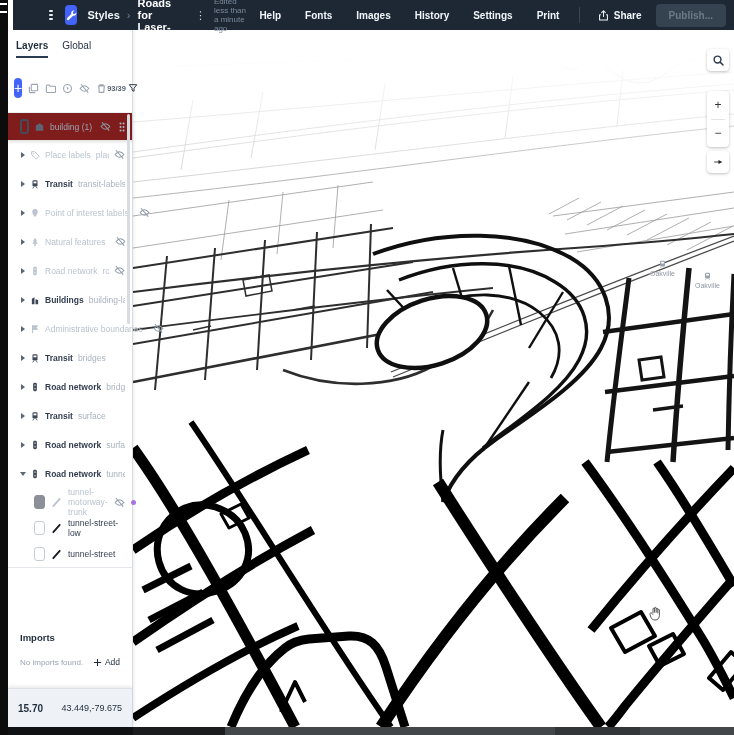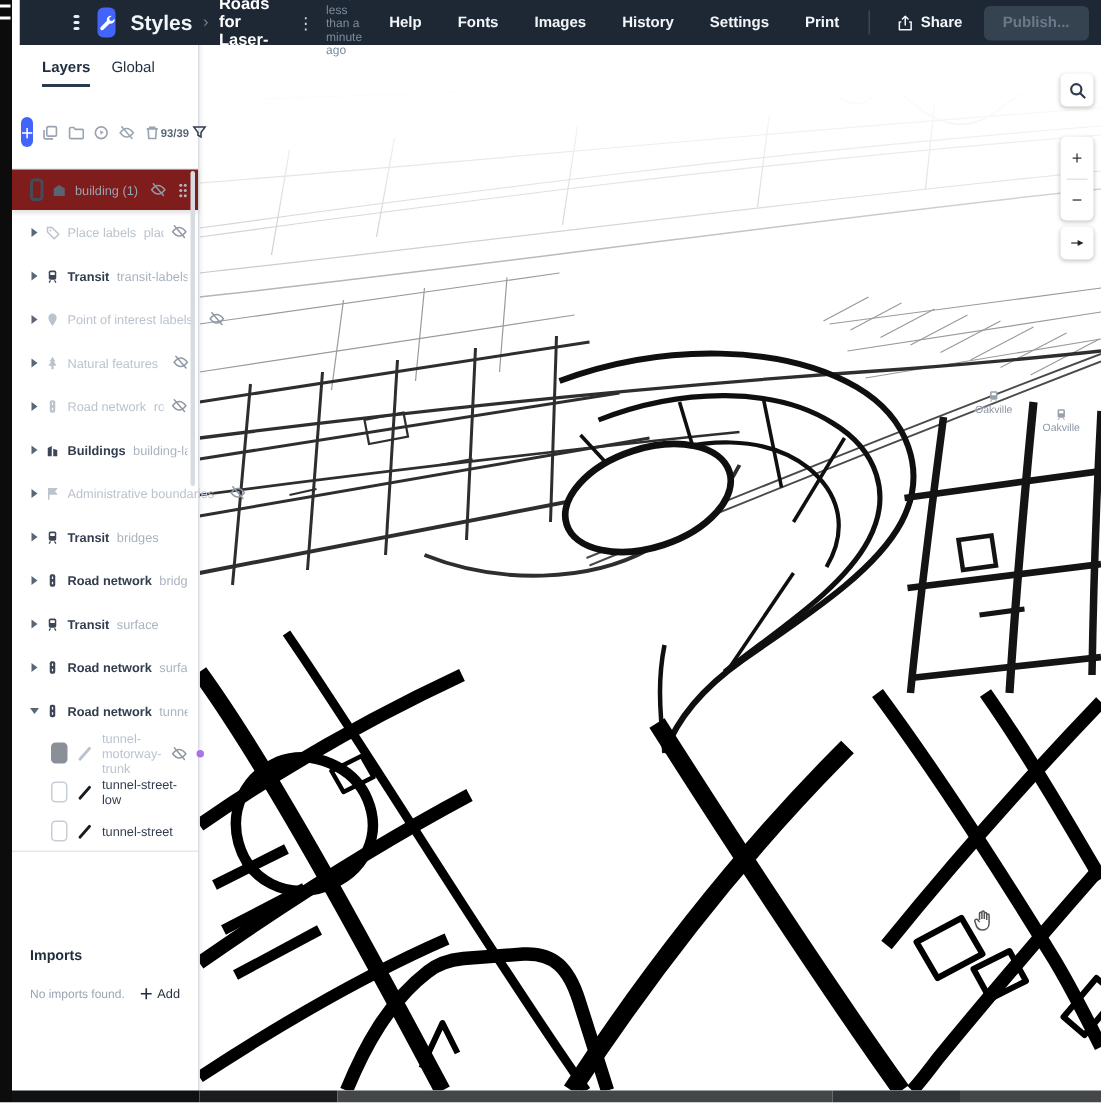--- a/index.html
+++ b/index.html
@@ -10,39 +10,39 @@
   .left-strip { position:absolute; left:0; top:0; width:8px; height:735px; background:#0c0c0c; z-index:30; }
   .tick { position:absolute; left:0; width:7px; height:2px; background:#fff; }
   .sliver { position:absolute; left:8px; top:0; width:5px; height:30px; background:#fff; z-index:21; }
 
   
   .topbar { position:absolute; left:13px; top:0; width:721px; height:30px; background:#1d2834;
             display:flex; align-items:center; color:#fff; z-index:20; padding:0 8px 0 10px; }
   .hamburger { width:14px; height:10px; display:flex; flex-direction:column; justify-content:space-between; margin:0 12px 0 26px; cursor:pointer;}
   .hamburger i { display:block; height:2px; background:#e8eef5; border-radius:1px; }
   .app-icon { width:20px; height:20px; border-radius:4px; background:#4264fb; display:flex; align-items:center; justify-content:center; margin-right:10px; }
-  .crumb-root { font-size:14px; font-weight:700; color:#f2f6fa; }
+  .crumb-root { font-size:11px; font-weight:700; color:#f2f6fa; }
   .crumb-sep { color:#72839a; font-size:11px; margin:0 7px; }
   .crumb-sep::before { content:"›"; }
   .crumb-title { font-size:11px; font-weight:700; color:#fff; }
   .kebab { color:#cfd9e4; font-size:11px; margin:0 8px; letter-spacing:0; cursor:pointer; }
   .kebab::before { content:"⋮"; }
   .edited { font-size:8px; color:#7b8a9c; margin-right:auto; }
   .nav-item { font-size:10px; font-weight:700; color:#f2f6fa; margin:0 12px; cursor:pointer; white-space:nowrap; }
   .tb-divider { width:1px; height:16px; background:#3a4654; margin:0 8px; }
   .share-btn { display:flex; align-items:center; gap:5px; font-size:10px; font-weight:700; color:#f2f6fa; margin:0 10px; cursor:pointer; }
   .publish-btn { background:#35424f; color:#6b7a8a; font-size:10px; font-weight:700; border:none;
                  border-radius:4px; padding:6px 13px; margin-left:4px; cursor:default; }
 
   
   .sidebar { position:absolute; left:8px; top:30px; width:125px; height:697px; background:#fff;
              border-right:1px solid #d8dde3; z-index:10; box-shadow:1px 0 3px rgba(0,0,0,.08); }
   .tabs { position:absolute; top:10px; left:8px; display:flex; gap:14px; }
   .tab { font-size:10px; color:#1f2d3d; padding-bottom:5px; cursor:pointer; }
-  .tab.active { font-weight:700; border-bottom:2px solid #2b3b4d;margin-left:12px; }
+  .tab.active { font-weight:700; border-bottom:2px solid #2b3b4d; }
   .ltoolbar { position:absolute; top:48px; left:6px; right:4px; display:flex; align-items:center; }
   .add-layer-btn { width:20px; height:20px; background:#4264fb; border:none; border-radius:4px; color:#fff;
                    font-size:14px; line-height:18px; cursor:pointer; display:flex;align-items:center;justify-content:center; }
   .tool-ic { color:#9aa4b1; margin-left:6px; display:flex; align-items:center; cursor:pointer; }
   .filter-wrap { margin-left:auto; display:flex; align-items:center; gap:2px; }
   .filter-count { font-size:7.5px; color:#5a6673; font-weight:700; }
 
   .selected-row { position:absolute; top:82px; left:0; right:0; height:28px; background:#7f1d1d;
                   display:flex; align-items:center; gap:5px; padding:0 6px 0 12px; font-size:8.5px; color:#97a1ad;
                   box-shadow:0 2px 3px rgba(0,0,0,.12); border-top:1px solid #eceff2; cursor:pointer; }
@@ -431,20 +431,24 @@
         <span class="imports-empty">No imports found.</span>
         <span class="add-import">
           <svg viewBox="0 0 10 10" width="9" height="9">
               <path d="M5 1v8M1 5h8" stroke="#1f2d3d" stroke-width="1.2"></path>
             </svg>
           <span>Add</span>
         </span>
       </div>
     </div>
 
+    <div class="side-footer">
+      <span class="zoom-level">15.70</span>
+      <span class="coords">43.449,-79.675</span>
+    </div>
   </div>
 
   <div class="map">
     <svg class="roads" width="601" height="697" viewBox="0 0 601 697">
 
       <g stroke="#c9c9c9" stroke-width="0.8" fill="none">
         <path d="M0,122 C160,100 370,72 601,54"></path>
           <path d="M0,128 C160,106 370,78 601,60"></path>
         <path d="M0,92 C180,78 400,56 601,42"></path>
           <path d="M40,36 C220,30 420,22 601,16"></path>

